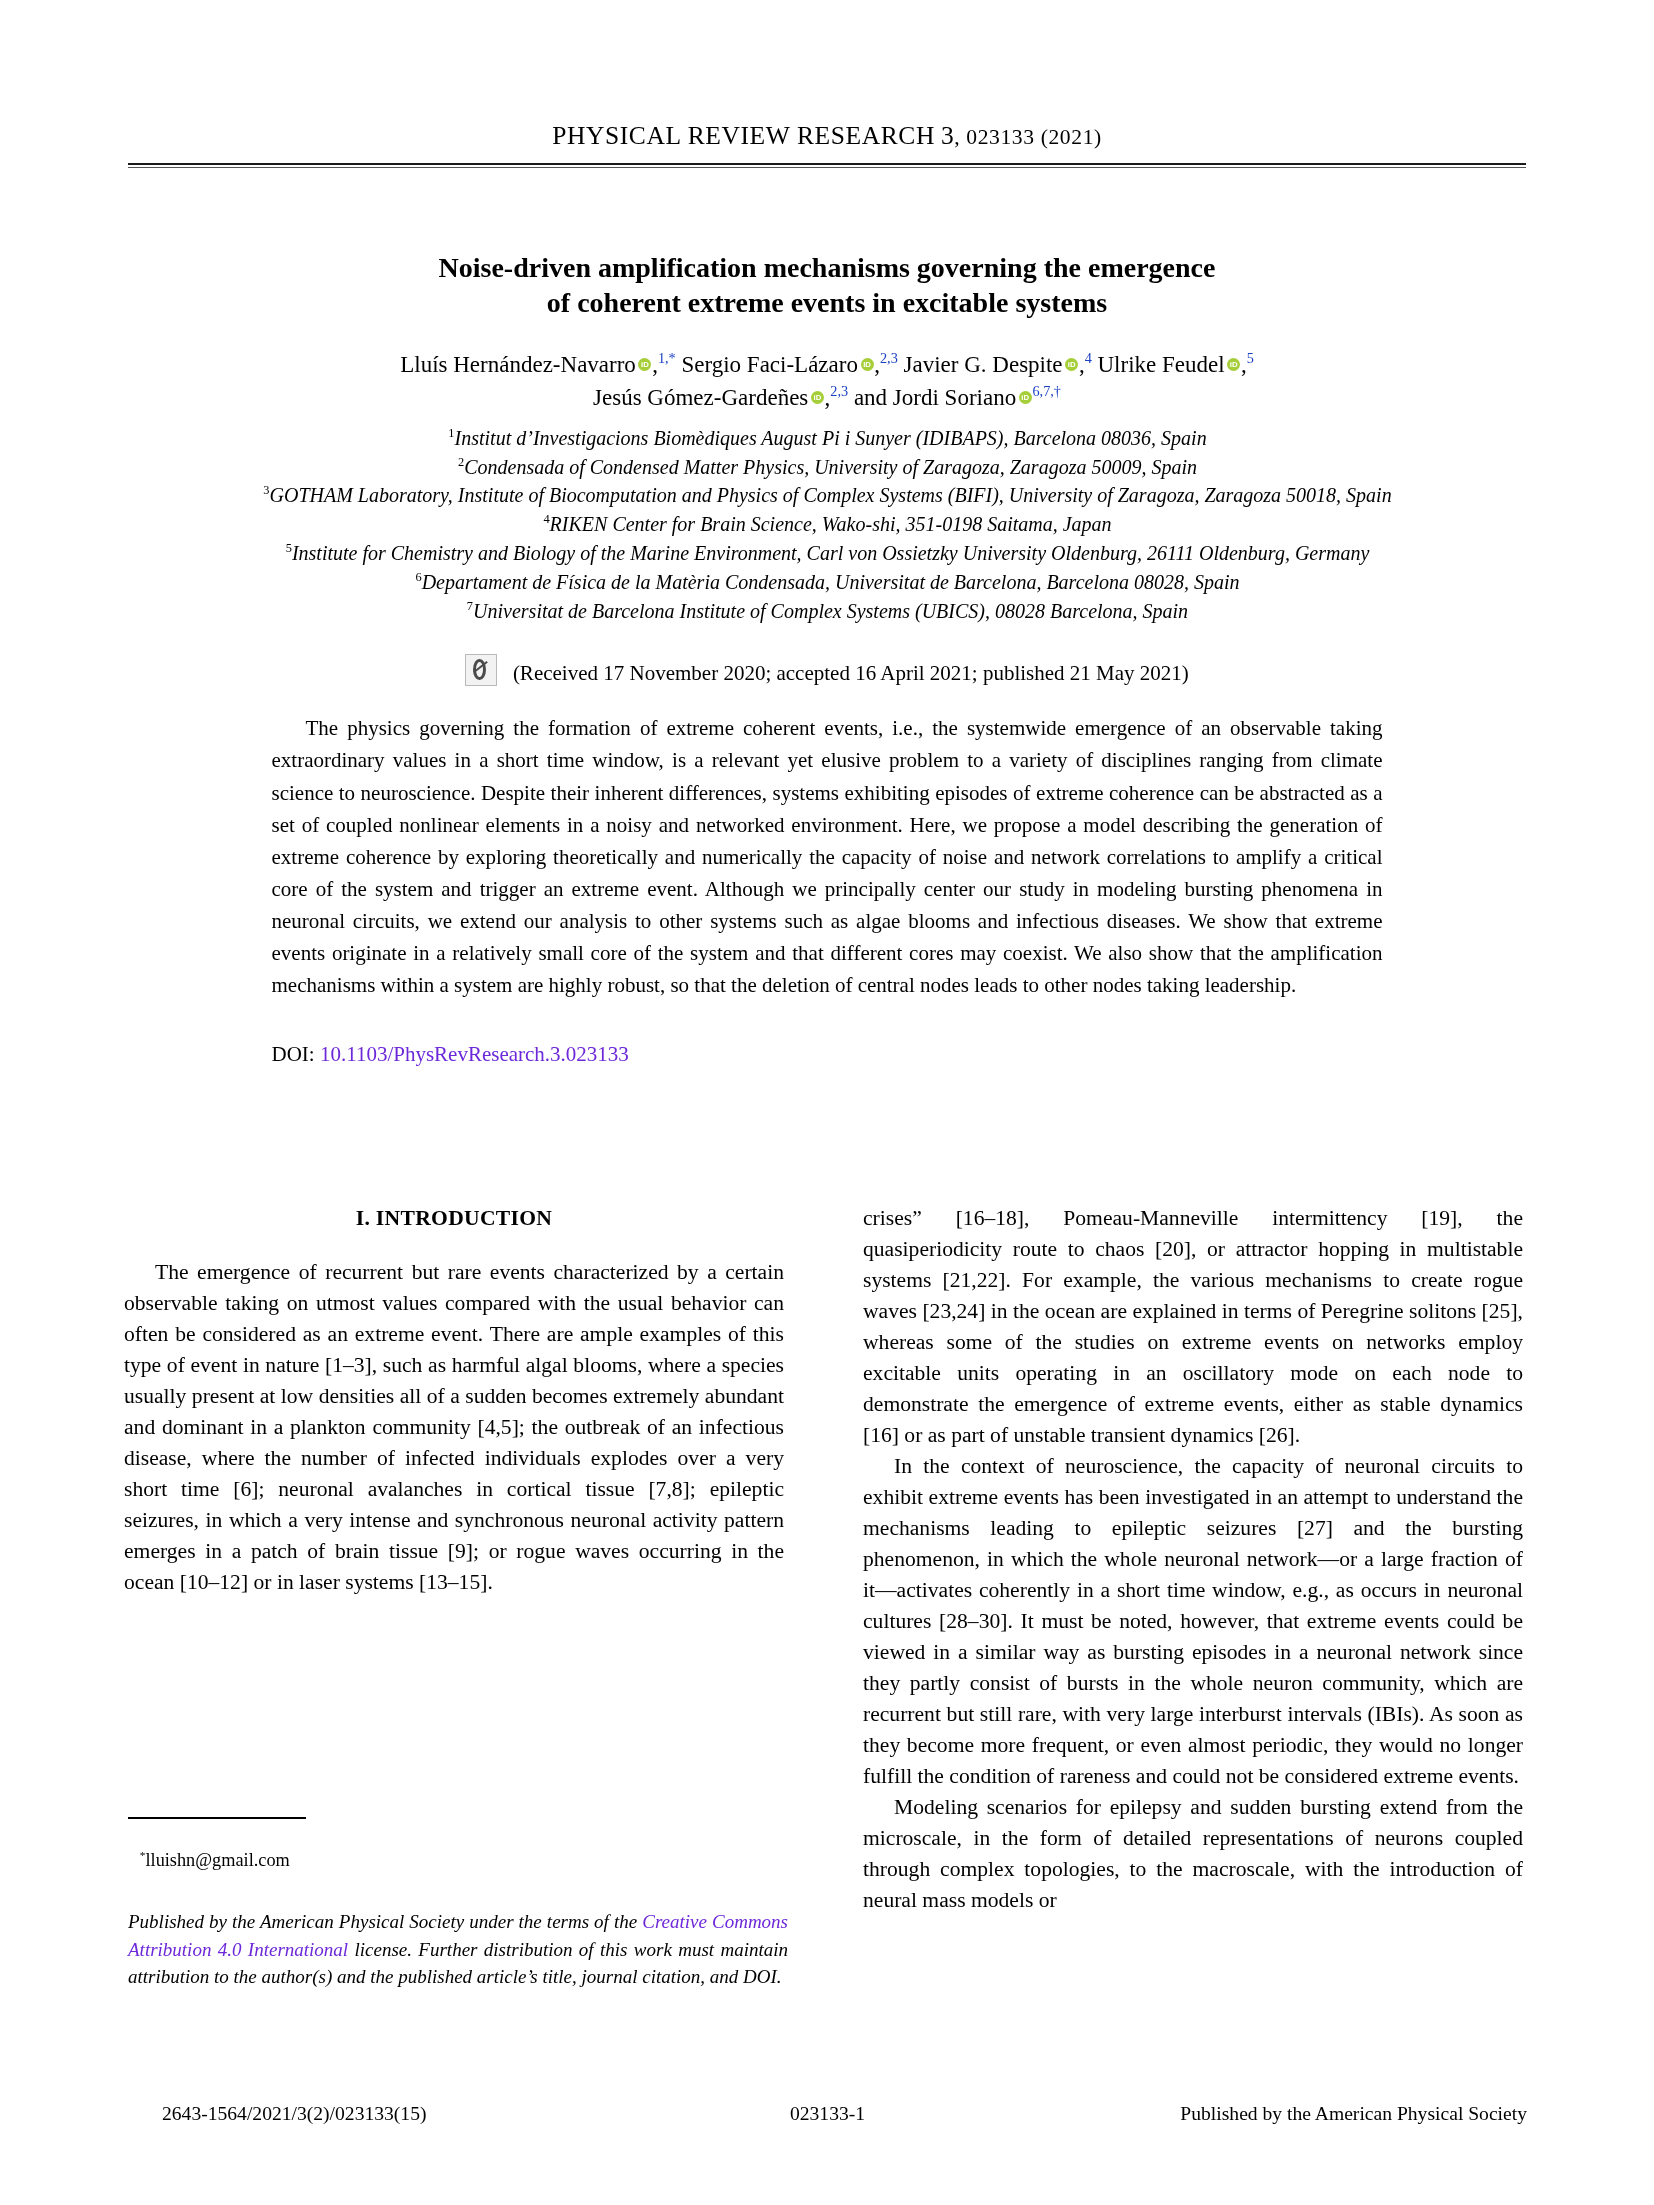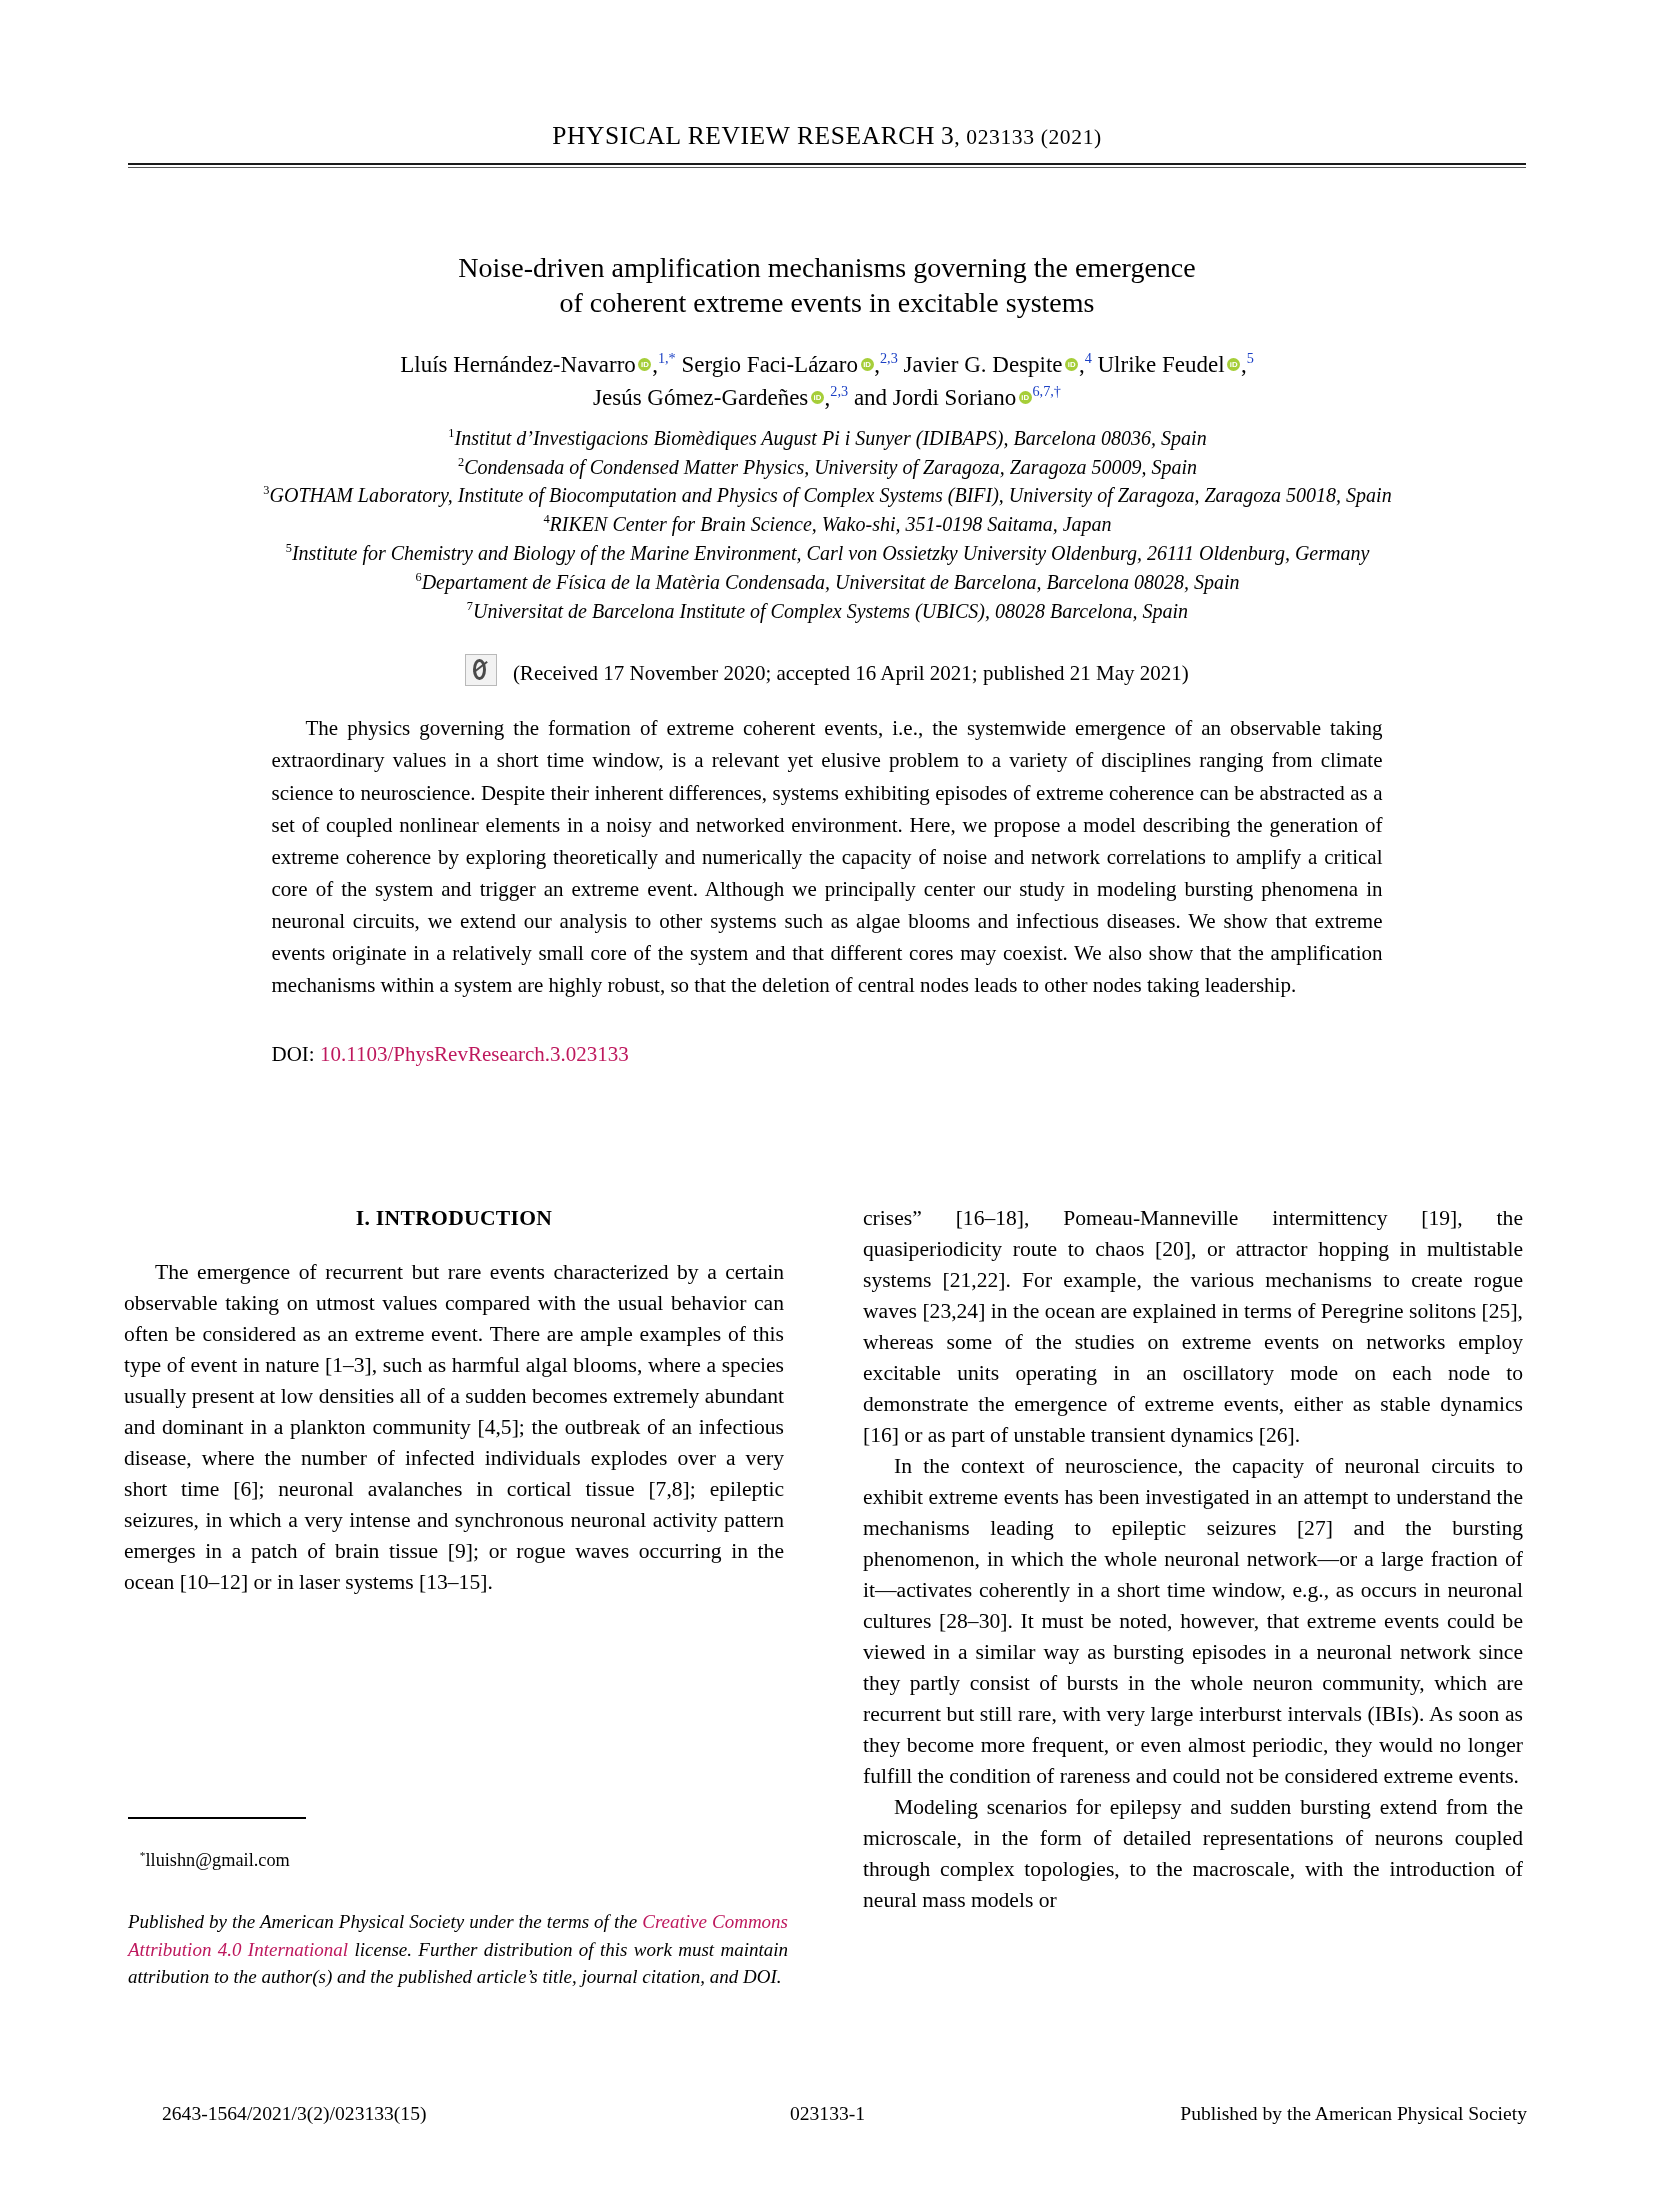--- a/index.html
+++ b/index.html
@@ -39,21 +39,21 @@
     border-bottom: 0.7px solid #555;
     height: 1.3px;
   }
 
   
   .title {
     margin: 82px auto 0;
     width: 1007px;
     text-align: center;
     font-size: 28px;
-    font-weight: normal;
+    font-weight: bold;
     line-height: 1.26;
   }
 
   
   .authors {
     margin: 29px auto 0;
     width: 1229px;
     text-align: center;
     font-size: 23px;
     line-height: 1.42;
@@ -133,21 +133,21 @@
     font-size: 21px;
     line-height: 1.53;
     text-align: justify;
     text-indent: 34px;
   }
   .doi {
     margin: 41px auto 0;
     width: 1111px;
     font-size: 21px;
   }
-  .link { color: #be185d; }
+  .link { color: #6d28d9; }
 
   
   .columns {
     position: absolute;
     left: 124px;
     top: 1203px;
     width: 1399px;
     height: 843px;
   }
   .col {

